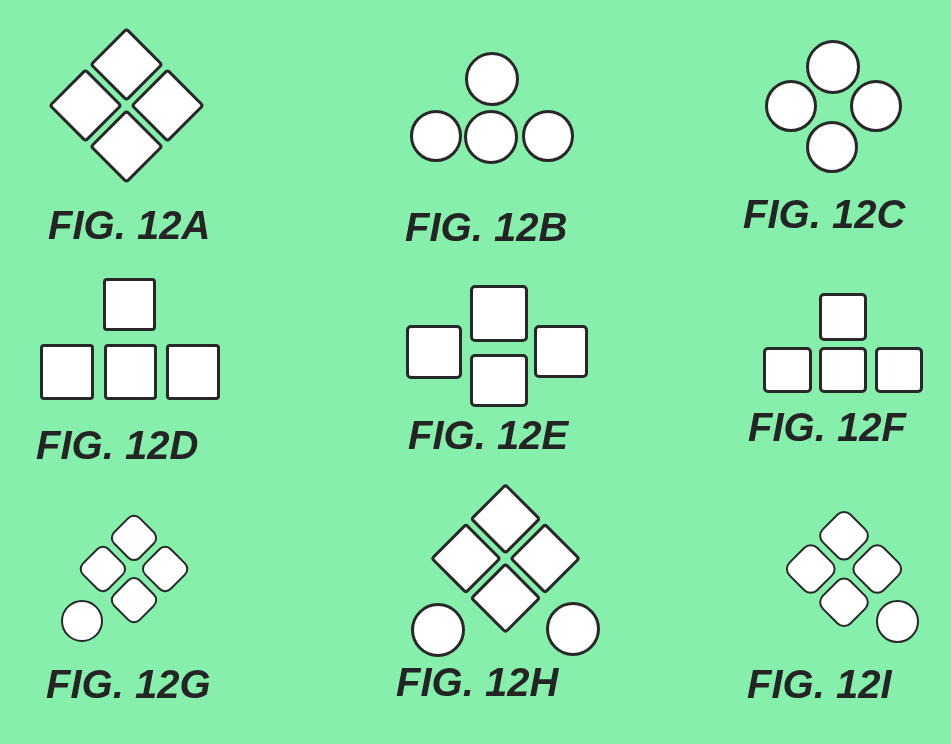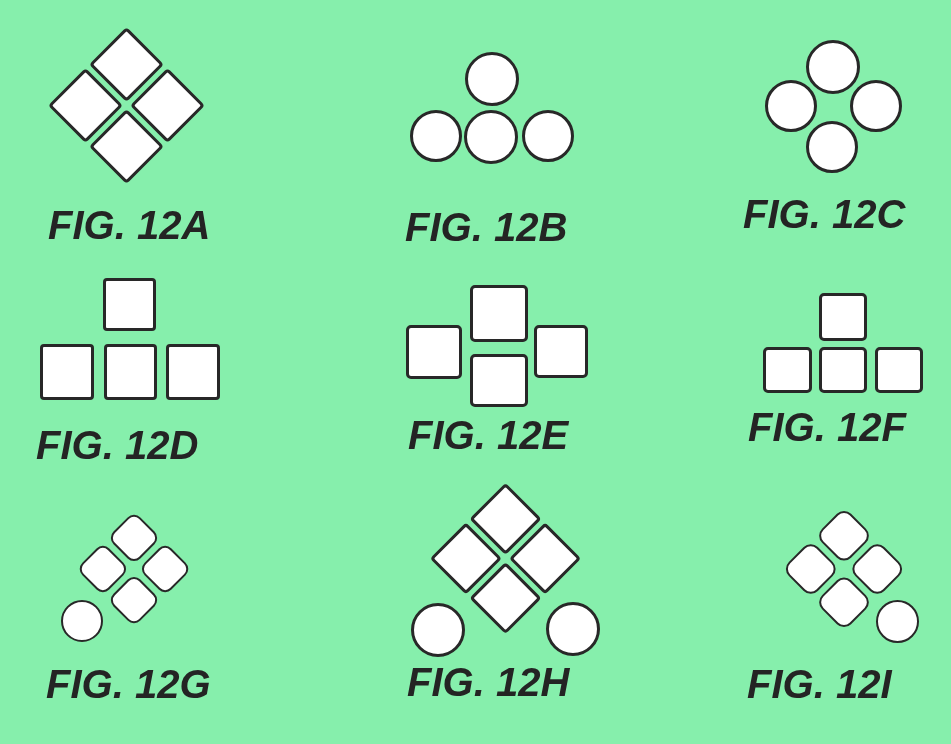--- a/index.html
+++ b/index.html
@@ -119,21 +119,21 @@
 
   <div class="panel">
     <div class="diamond-grid" style="left:452px; top:505px; width:107px; height:107px; grid-template-columns:51px 51px; grid-template-rows:51px 51px; gap:5px;">
       <div class="cell"></div>
       <div class="cell"></div>
       <div class="cell"></div>
       <div class="cell"></div>
     </div>
     <div class="shape circle" style="left:411px; top:603px; width:54px; height:54px;"></div>
     <div class="shape circle" style="left:546px; top:602px; width:54px; height:54px;"></div>
-    <div class="fig-label" style="left:407px; top:662px;">FIG. 12H</div>
+    <div class="fig-label" style="left:396px; top:662px;">FIG. 12H</div>
   </div>
 
   <div class="panel">
     <div class="diamond-grid" style="left:800px; top:525px; width:88px; height:88px; grid-template-columns:41px 41px; grid-template-rows:41px 41px; gap:6px;">
       <div class="cell cell-round" style="border-radius:10px;"></div>
       <div class="cell cell-round" style="border-radius:10px;"></div>
       <div class="cell cell-round" style="border-radius:10px;"></div>
       <div class="cell cell-round" style="border-radius:10px;"></div>
     </div>
     <div class="shape circle thin" style="left:876px; top:600px; width:43px; height:43px;"></div>

